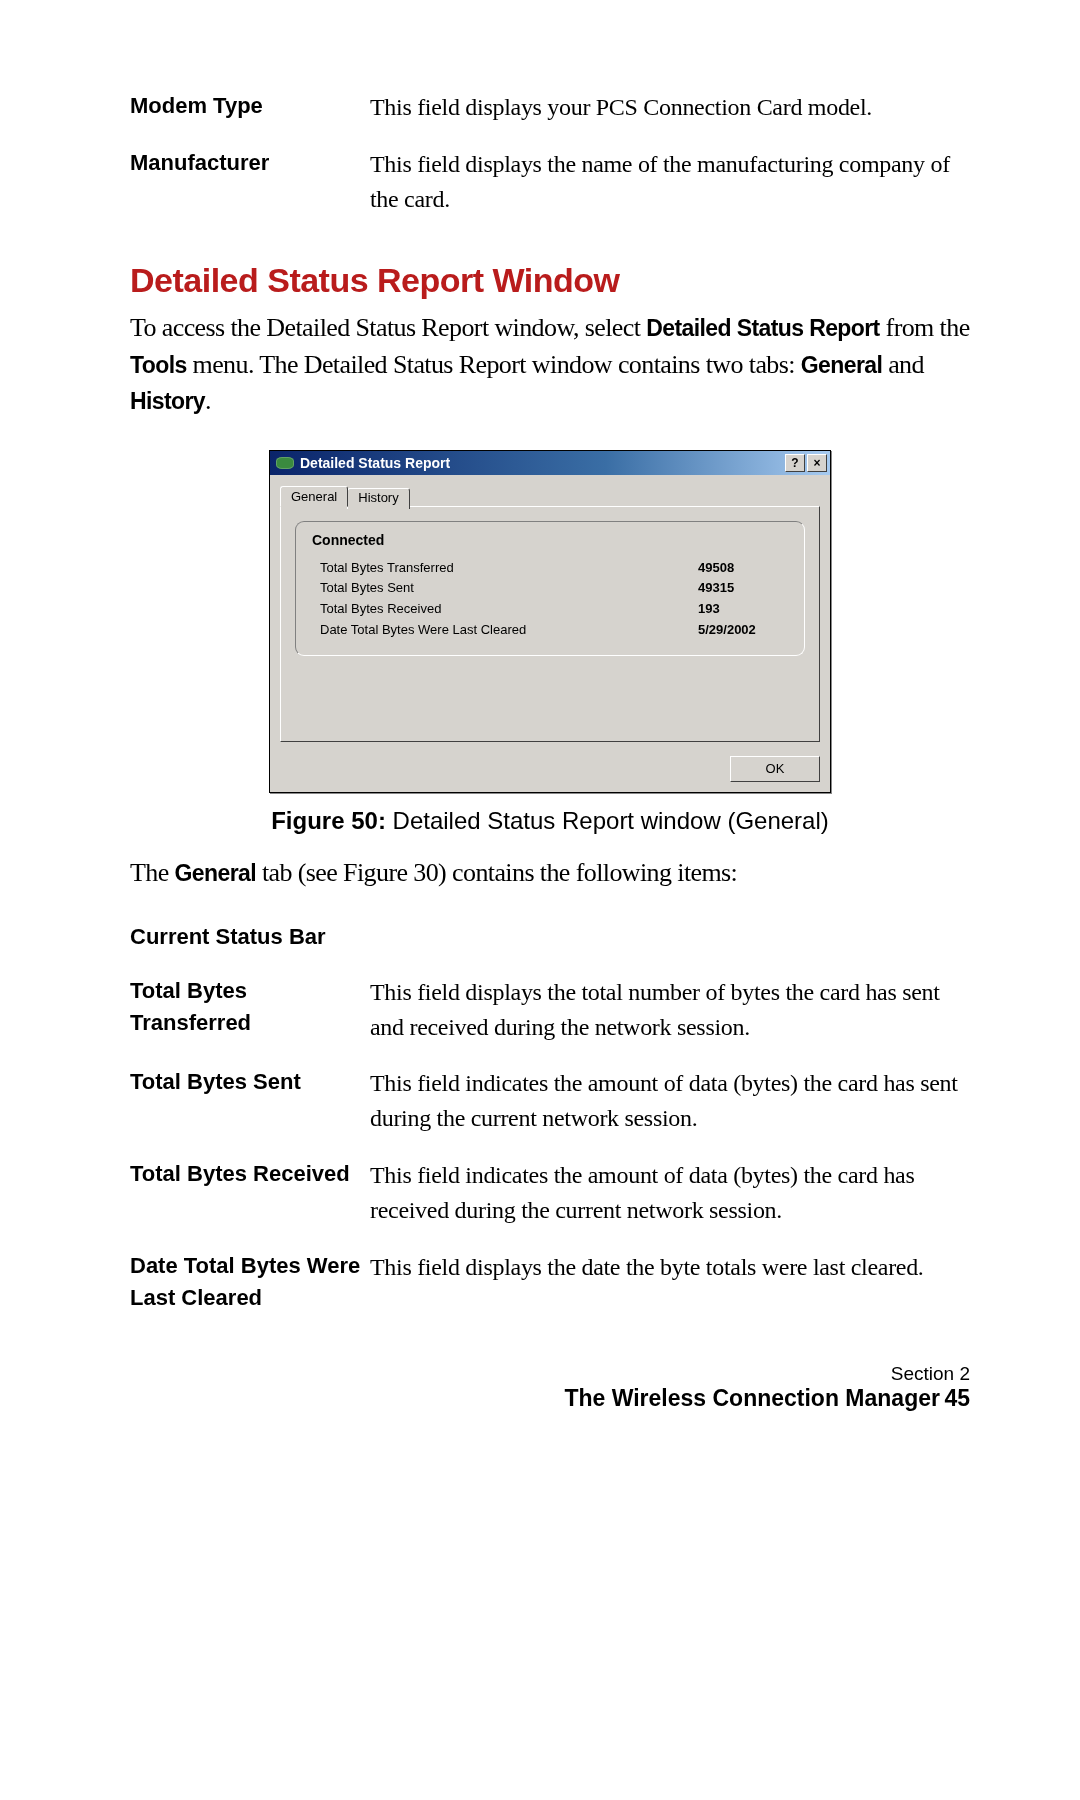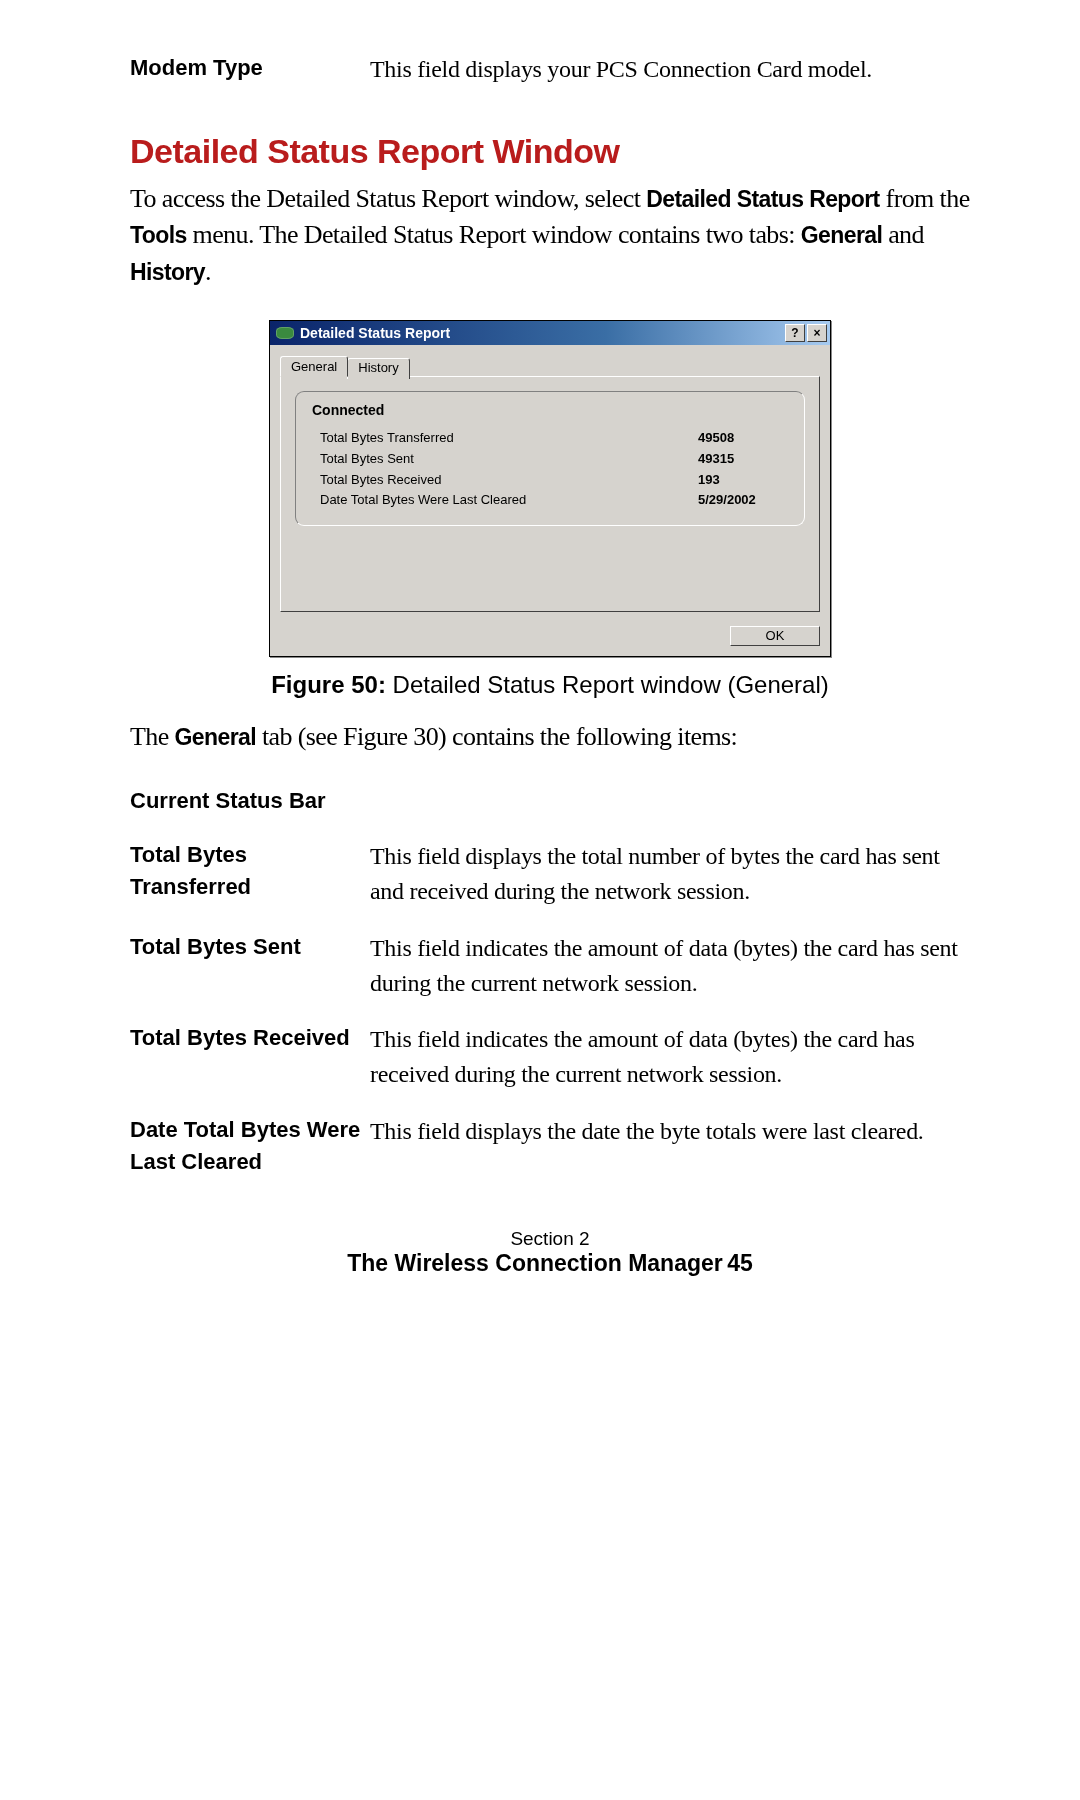--- a/index.html
+++ b/index.html
@@ -6,21 +6,21 @@
     margin: 0;
     padding: 0;
     background: #fff;
     font-family: Georgia, 'Times New Roman', serif;
     color: #000;
     width: 1080px;
     height: 1800px;
     box-sizing: border-box;
   }
   .page {
-    padding: 52px 110px 60px 130px;
+    padding: 90px 110px 60px 130px;
   }
   .def-row {
     display: flex;
     margin-bottom: 22px;
     font-size: 24px;
     line-height: 1.45;
   }
   .def-term {
     font-family: Arial, Helvetica, sans-serif;
     font-weight: bold;
@@ -159,37 +159,37 @@
     padding-left:8px;
   }
   .stat-row .label { flex:1; }
   .stat-row .val { font-weight:bold; text-align:left; min-width:90px;}
   .dlg-buttons {
     text-align:right;
     padding:8px 10px 10px;
   }
   .ok-btn {
     width:90px;
-    height:20px;
+    height:26px;
     background:#d6d3ce;
     border:1px solid #fff;
     border-right-color:#404040;
     border-bottom-color:#404040;
     font-family:Tahoma,Arial,sans-serif;
     font-size:13px;
   }
   .figure-caption {
     font-family: Arial, Helvetica, sans-serif;
     font-size:24px;
     text-align:center;
     margin:14px 0 20px 0;
   }
   .figure-caption .b { font-weight:bold; }
   .footer {
-    text-align:center;
+    text-align:right;
     margin-top:50px;
     font-family: Arial, Helvetica, sans-serif;
   }
   .footer .sec {
     font-size:19px;
     display:block;
   }
   .footer .title {
     font-size:23px;
     font-weight:bold;
@@ -200,20 +200,24 @@
   }
 </style>
 </head>
 <body>
 
 <div class="page">
 
   <div class="def-row">
     <div class="def-term">Modem Type</div>
     <div class="def-desc">This field displays your PCS Connection Card model.</div>
+  </div>
+  <div class="def-row">
+    <div class="def-term">Manufacturer</div>
+    <div class="def-desc">This field displays the name of the manufacturing company of the card.</div>
   </div>
 
   <h2 class="section-head">Detailed Status Report Window</h2>
 
   <p class="body">
     <span>To access the Detailed Status Report window, select </span><span class="b">Detailed Status Report</span><span> from the </span><span class="b">Tools</span><span> menu. The Detailed Status Report window contains two tabs: </span><span class="b">General</span><span> and </span><span class="b">History</span><span>.</span>
   </p>
 
   <div class="figure-wrap">
     <div class="dialog">

